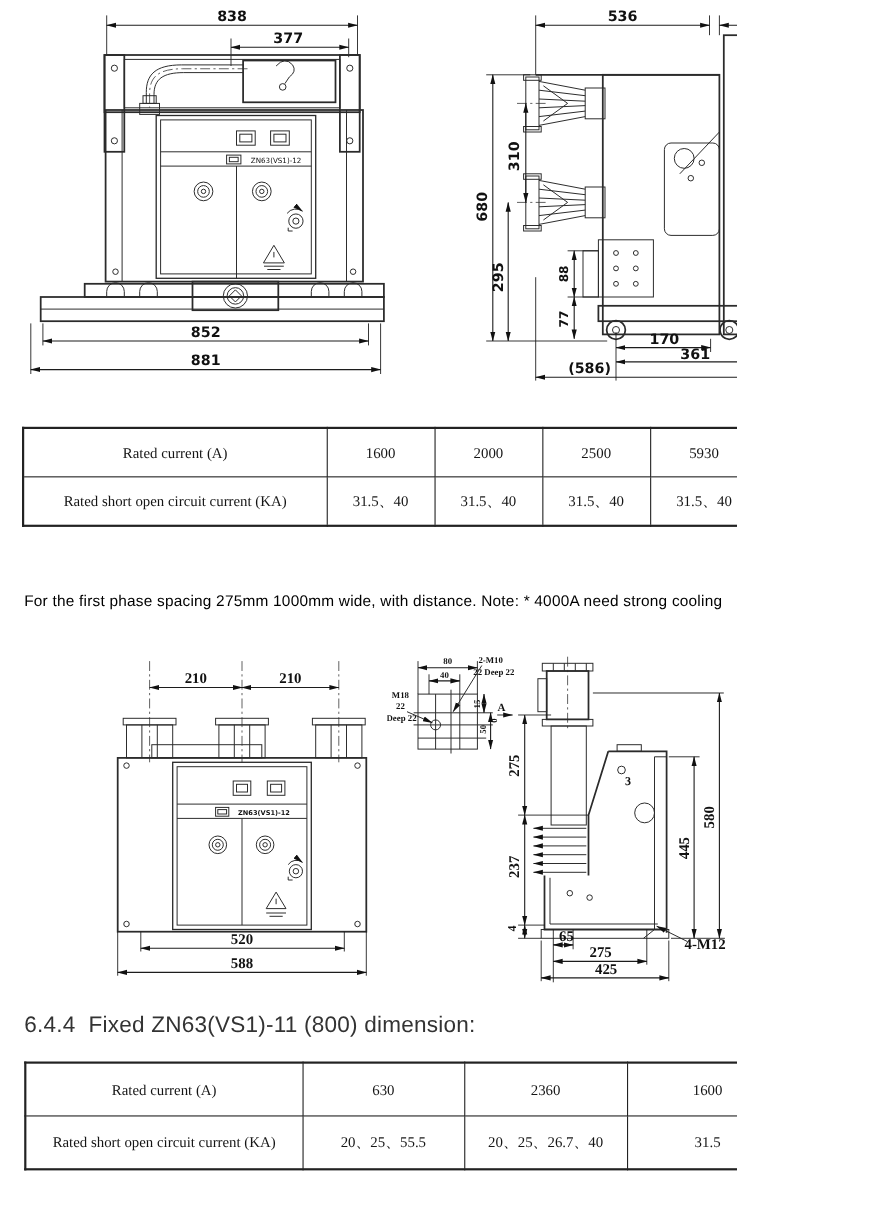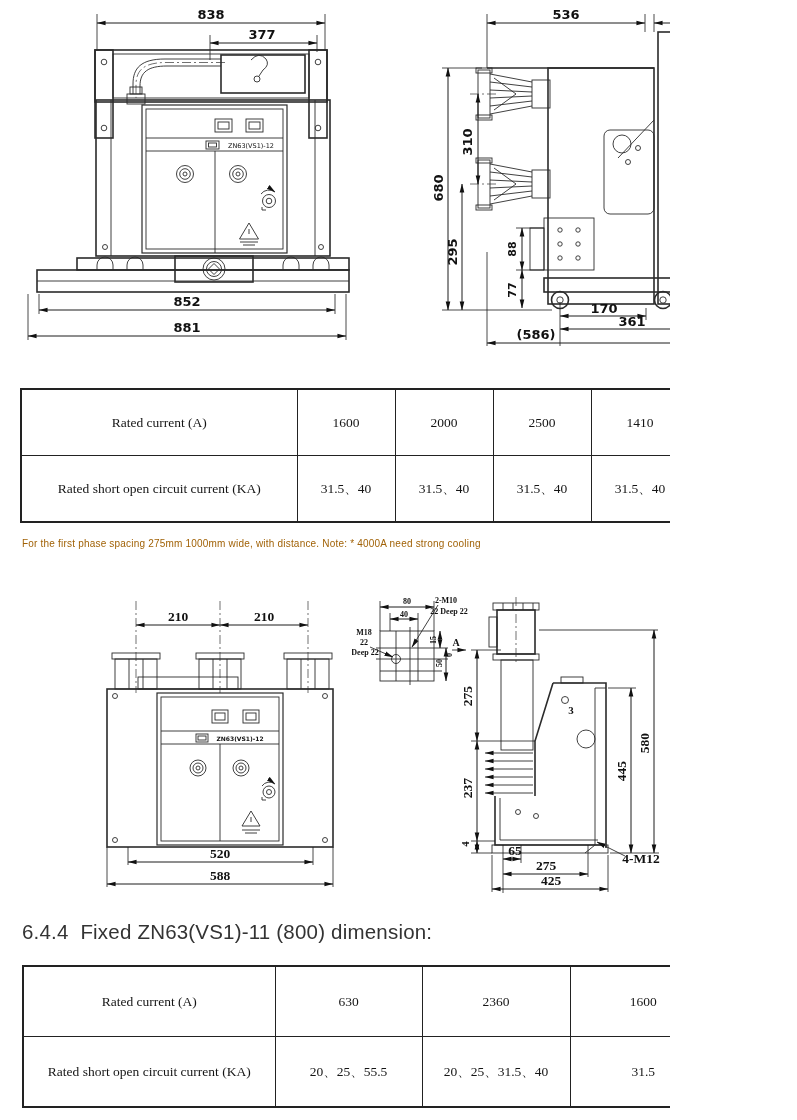--- a/index.html
+++ b/index.html
@@ -15,26 +15,26 @@
   svg .ah{fill:#111;stroke:none;}
   svg text{fill:#111;text-anchor:middle;}
   .dt{font-family:"DejaVu Sans",sans-serif;font-weight:bold;font-size:13px;}
   .dt2{font-family:"Liberation Serif",serif;font-weight:bold;font-size:13.5px;}
   .sm{font-family:"Liberation Serif",serif;font-weight:bold;font-size:8px;}
   .lbl{font-family:"DejaVu Sans",sans-serif;font-size:6.5px;font-weight:normal;}
   .lblb{font-family:"DejaVu Sans",sans-serif;font-size:6px;font-weight:bold;}
   
   table.spec{border-collapse:collapse;table-layout:fixed;
              font-family:"Liberation Serif",serif;font-size:13.5px;color:#151515;}
-  table.spec td{border:1.5px solid #222;text-align:center;vertical-align:middle;padding:11px 4px;}
+  table.spec td{border:1.5px solid #222;text-align:center;vertical-align:middle;padding:0 4px;}
   table.spec{border:2px solid #222;}
   #t1 td{height:43px;}
   #t2 td{height:47px;}
   
-  .note{font-size:10px;color:#a16207;letter-spacing:0.2px;}
+  .note{font-size:14px;color:#000000;letter-spacing:0.2px;}
   .heading{font-size:20.5px;color:#333;white-space:pre;letter-spacing:0.2px;}
 </style>
 </head>
 <body>
 
 <div id="page">
 
   <svg class="abs" style="left:15px;top:2px" width="378" height="348" viewBox="0 0 378 348">
     <defs>
       <marker id="ar" viewBox="0 0 10 6" refX="9.5" refY="3" markerWidth="9" markerHeight="6" orient="auto-start-reverse" markerUnits="userSpaceOnUse">
@@ -274,21 +274,21 @@
         <col style="width:98px">
         <col style="width:98px">
         <col style="width:97px">
       </colgroup>
     <tbody>
         <tr>
       <td>Rated current (A)</td>
       <td>1600</td>
       <td>2000</td>
       <td>2500</td>
-      <td>1410</td>
+      <td>5930</td>
       <td>6000*</td>
     </tr>
     <tr>
       <td>Rated short open circuit current (KA)</td>
       <td>31.5、40</td>
       <td>31.5、40</td>
       <td>31.5、40</td>
       <td>31.5、40</td>
       <td>40</td>
     </tr>
@@ -533,20 +533,20 @@
     <tbody>
         <tr>
       <td>Rated current (A)</td>
       <td>630</td>
       <td>2360</td>
       <td>1600</td>
     </tr>
     <tr>
       <td>Rated short open circuit current (KA)</td>
       <td>20、25、55.5</td>
-      <td>20、25、31.5、40</td>
+      <td>20、25、26.7、40</td>
       <td>31.5</td>
     </tr>
   </tbody>
     </table>
 
 
 </div>
 
 </body></html>

